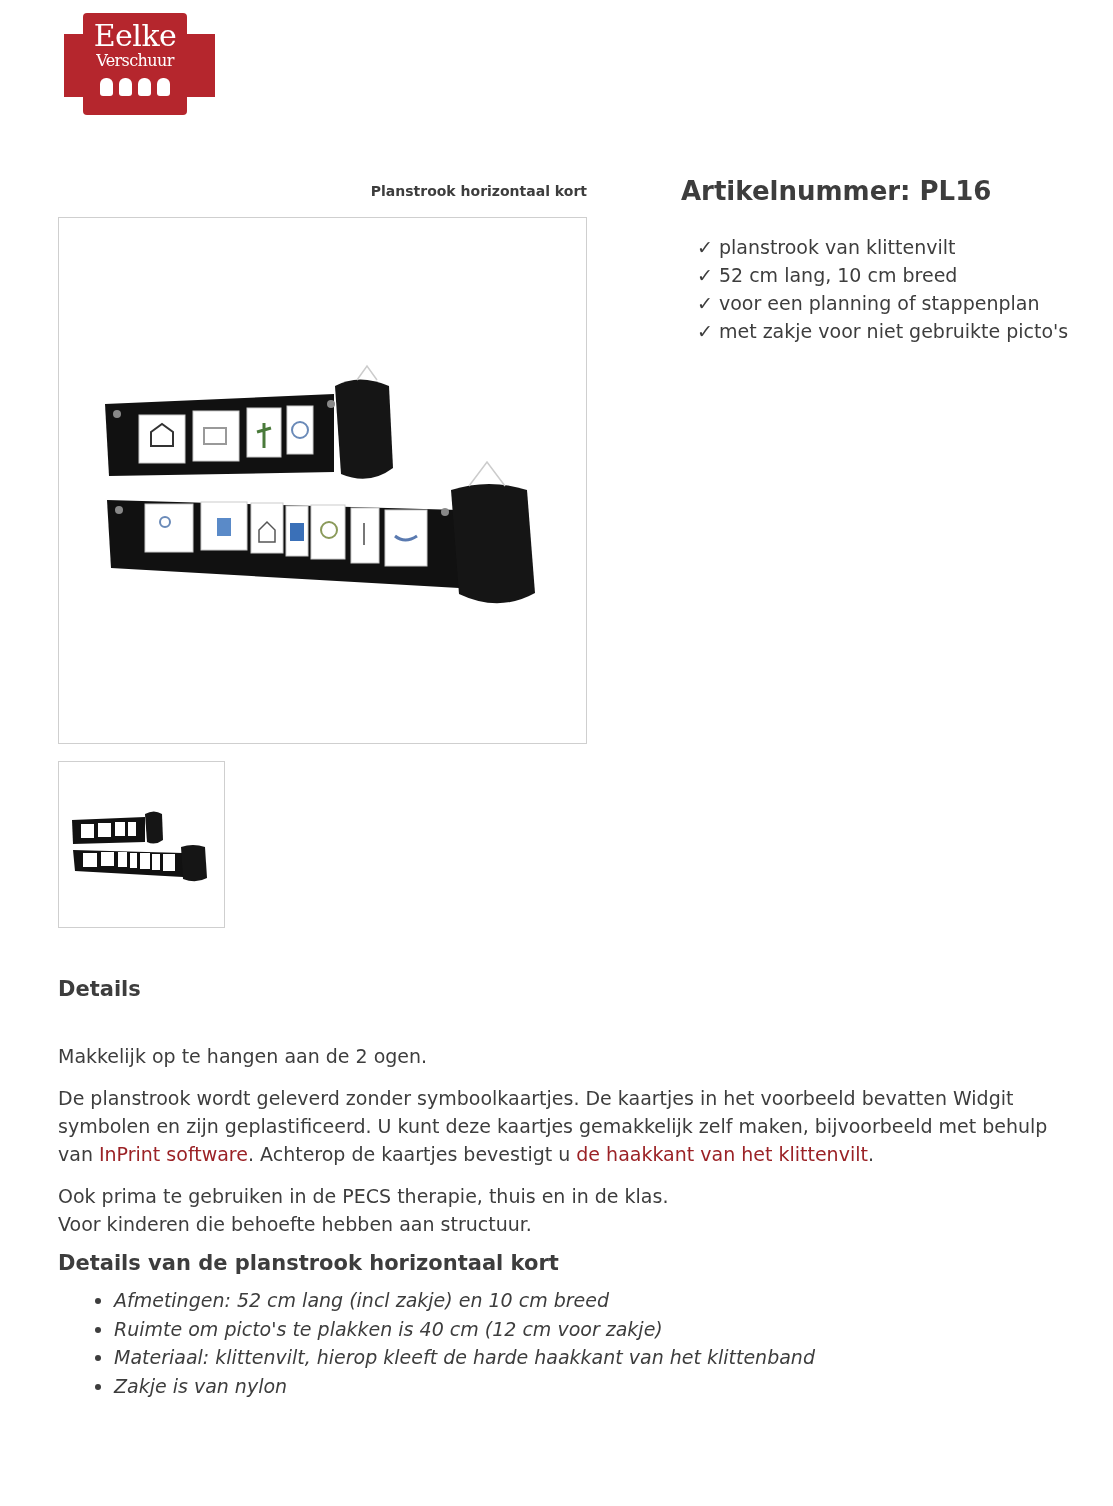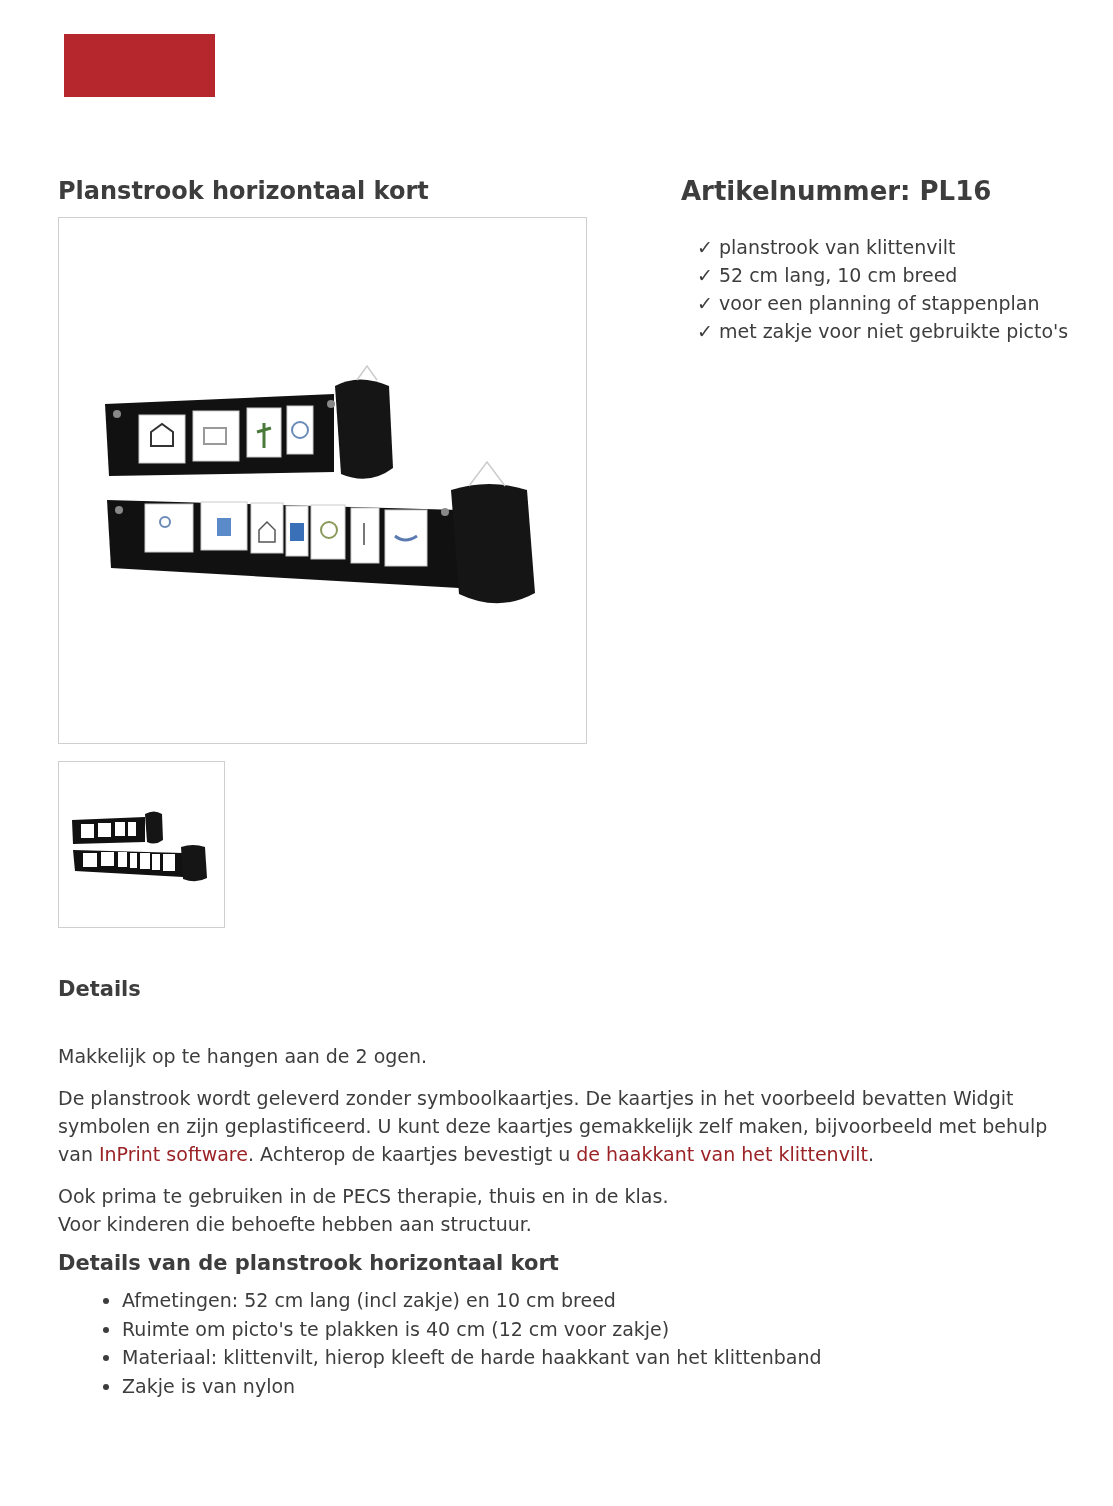--- a/index.html
+++ b/index.html
@@ -23,22 +23,22 @@
       letter-spacing: -0.5px;
     }
     .logo-sub {
       font-family: "DejaVu Serif", serif; color: #fff; font-size: 16px; line-height: 18px; margin-top: 1px;
       letter-spacing: -0.6px;
     }
     .logo-hands { display: flex; gap: 6px; margin-top: 8px; }
     .hand { width: 13px; height: 18px; background: #fff; border-radius: 6px 6px 3px 3px; }
 
     .product-title {
-      position: absolute; left: 58px; top: 176px; width: 529px; text-align: left;
-      font-weight: bold; font-size: 24px; line-height: 30px; color: #3d3d3d;
+      position: absolute; left: 58px; top: 176px; width: 529px; text-align: right;
+      font-weight: bold; font-size: 14px; line-height: 30px; color: #3d3d3d;
     }
     .main-image {
       position: absolute; left: 58px; top: 217px; width: 527px; height: 525px;
       border: 1px solid #cfcfcf; background: #fff;
     }
     .thumb {
       position: absolute; left: 58px; top: 761px; width: 165px; height: 165px;
       border: 1px solid #cfcfcf; background: #fff; cursor: pointer;
     }
     .thumb svg, .main-image svg { display: block; }
@@ -56,28 +56,38 @@
     .details {
       position: absolute; left: 58px; top: 974px; width: 990px;
       font-size: 19px; line-height: 28px;
     }
     .details h3 {
       font-size: 21px; line-height: 30px; font-weight: bold; margin: 0 0 10px 0;
     }
     .details p { margin: 0 0 14px 0; }
     .details a { color: #9b2226; text-decoration: none; }
     .details h3.sub { margin-top: -4px; margin-bottom: 8px; }
-    .details ul { margin: 8px; padding-left: 56px; }
+    .details ul { margin: 0; padding-left: 56px; font-style: italic; }
     .details ul li { line-height: 28.5px; }
   </style>
 </head>
 <body>
 
 <div class="logo">
   <div class="logo-band"></div>
+  <div class="logo-box">
+    <div class="logo-title">Eelke</div>
+    <div class="logo-sub">Verschuur</div>
+    <div class="logo-hands">
+      <div class="hand"></div>
+        <div class="hand"></div>
+        <div class="hand"></div>
+        <div class="hand"></div>
+    </div>
+  </div>
 </div>
 
 <div class="product-title">Planstrook horizontaal kort</div>
 
 <div class="main-image" title="Twee zwarte planstroken met pictokaartjes en zakje">
   <svg width="527" height="525" viewBox="0 0 527 525">
 
     <path d="M46 186 L275 176 L275 254 L50 258 Z" fill="#111"></path>
     <circle cx="58" cy="196" r="4" fill="#888"></circle>
     <circle cx="272" cy="186" r="4" fill="#888"></circle>

